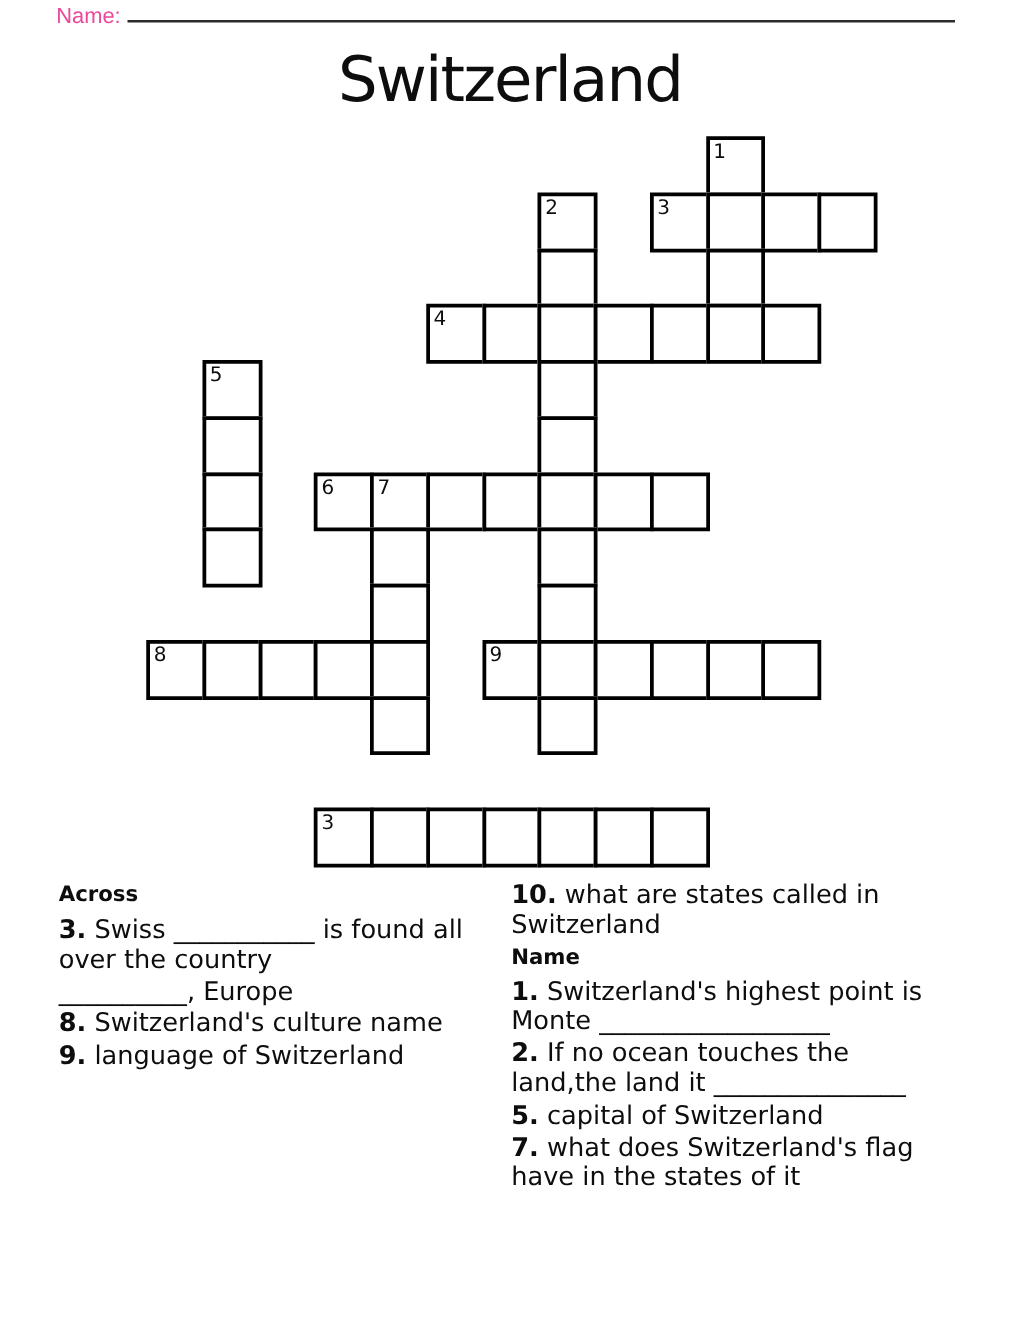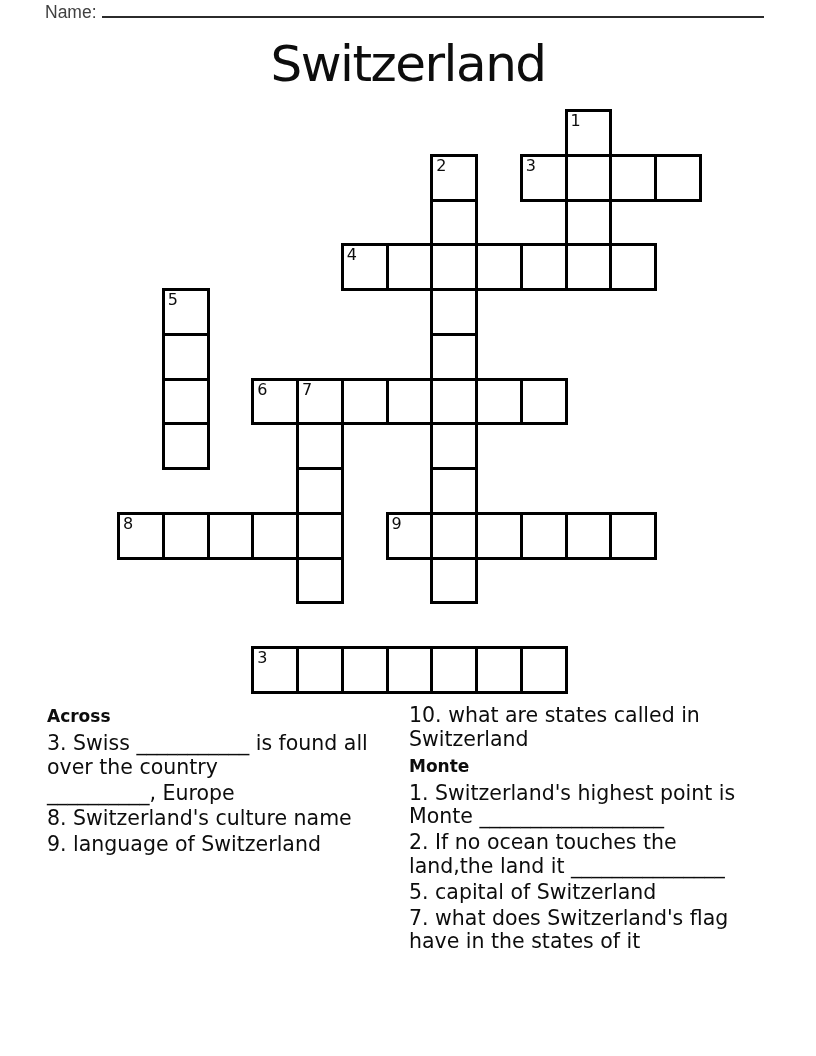--- a/index.html
+++ b/index.html
@@ -3,21 +3,21 @@
 <meta charset="utf-8">
 <style>
   html,body { margin:0; padding:0; }
   body {
     width:816px; height:1056px; background:#ffffff; position:relative;
     font-family:"DejaVu Sans", sans-serif; color:#111;
     overflow:hidden;
   }
   .name-row {
     position:absolute; left:45px; top:2px;
-    font-family:"Liberation Sans", sans-serif; font-size:17.5px; color:#404040;
+    font-family:"Liberation Sans", sans-serif; font-size:17.5px; color:#ec4899;
     white-space:nowrap;
   }
   .name-line {
     display:inline-block; width:662px; height:14px;
     border-bottom:2px solid #2b2b2b; margin-left:5px;
   }
   .title {
     position:absolute; top:36px; left:0; width:816px; margin:0;
     text-align:center; font-size:50px; font-weight:400; line-height:56px;
     letter-spacing:-1.5px; color:#0d0d0d;
@@ -33,21 +33,21 @@
   }
   .clues { position:absolute; font-size:20.5px; line-height:23.8px; color:#0d0d0d; }
   .clues-left  { left:47px;  top:704px; width:360px; }
   .clues-right { left:409px; top:704px; width:404px; }
   .clues-heading {
     margin:0 0 4px 0; font-size:17px; font-weight:700; line-height:24px;
     text-decoration-thickness:2.5px; text-underline-offset:3px;
   }
   .clue { margin:0 0 2px 0; }
   .clue-line { white-space:pre; }
-  .clue-num { font-weight:400; }
+  .clue-num { font-weight:700; }
 </style>
 </head>
 <body>
 
 <div class="name-row">
   <span>Name:</span><span class="name-line"></span>
 </div>
 
 <h1 class="title">Switzerland</h1>
 
@@ -145,21 +145,21 @@
     </div>
 </div>
 
 <div class="clues clues-right">
   <div id="right-top">
       <div class="clue">
         <div class="clue-line"><span class="clue-num">10.</span> what are states called in</div>
         <div class="clue-line">Switzerland</div>
       </div>
     </div>
-  <h2 class="clues-heading">Monte</h2>
+  <h2 class="clues-heading">Name</h2>
   <div id="right-items">
       <div class="clue">
         <div class="clue-line"><span class="clue-num">1.</span> Switzerland's highest point is</div>
         <div class="clue-line">Monte __________________</div>
       </div>
       <div class="clue">
         <div class="clue-line"><span class="clue-num">2.</span> If no ocean touches the</div>
         <div class="clue-line">land,the land it _______________</div>
       </div>
       <div class="clue">

